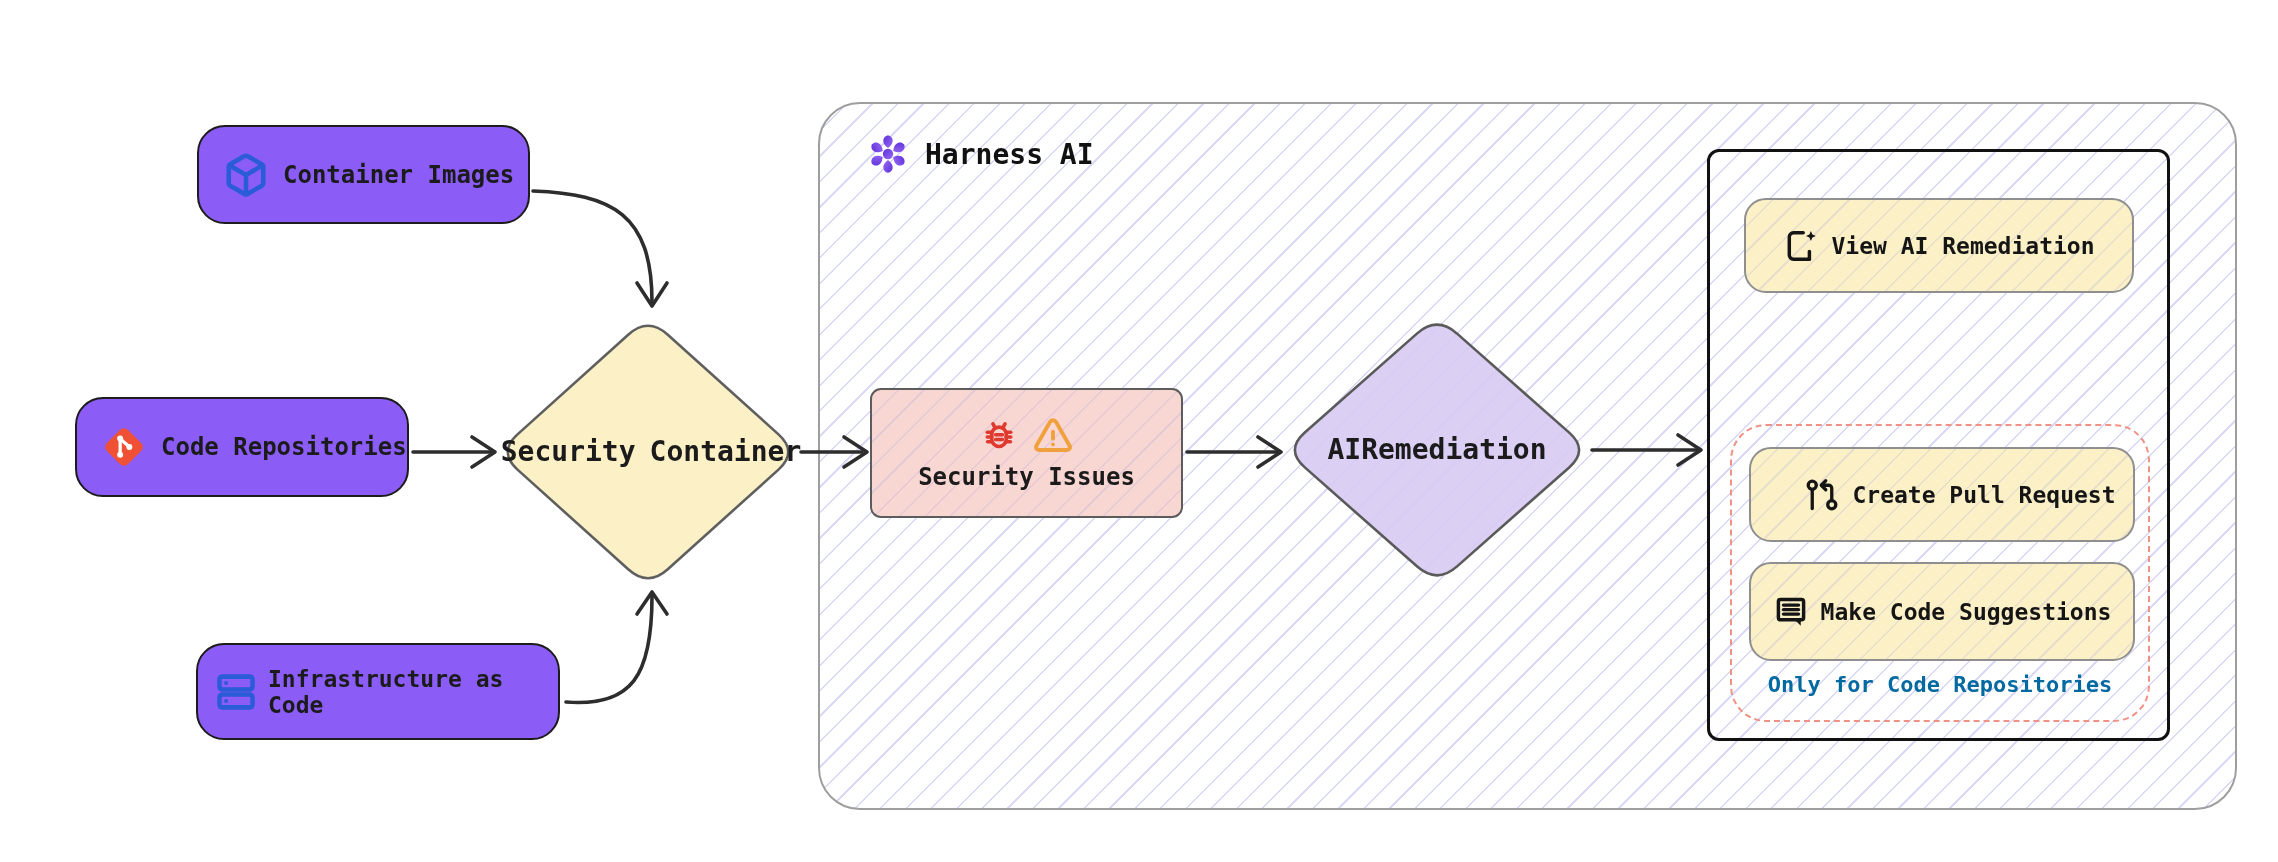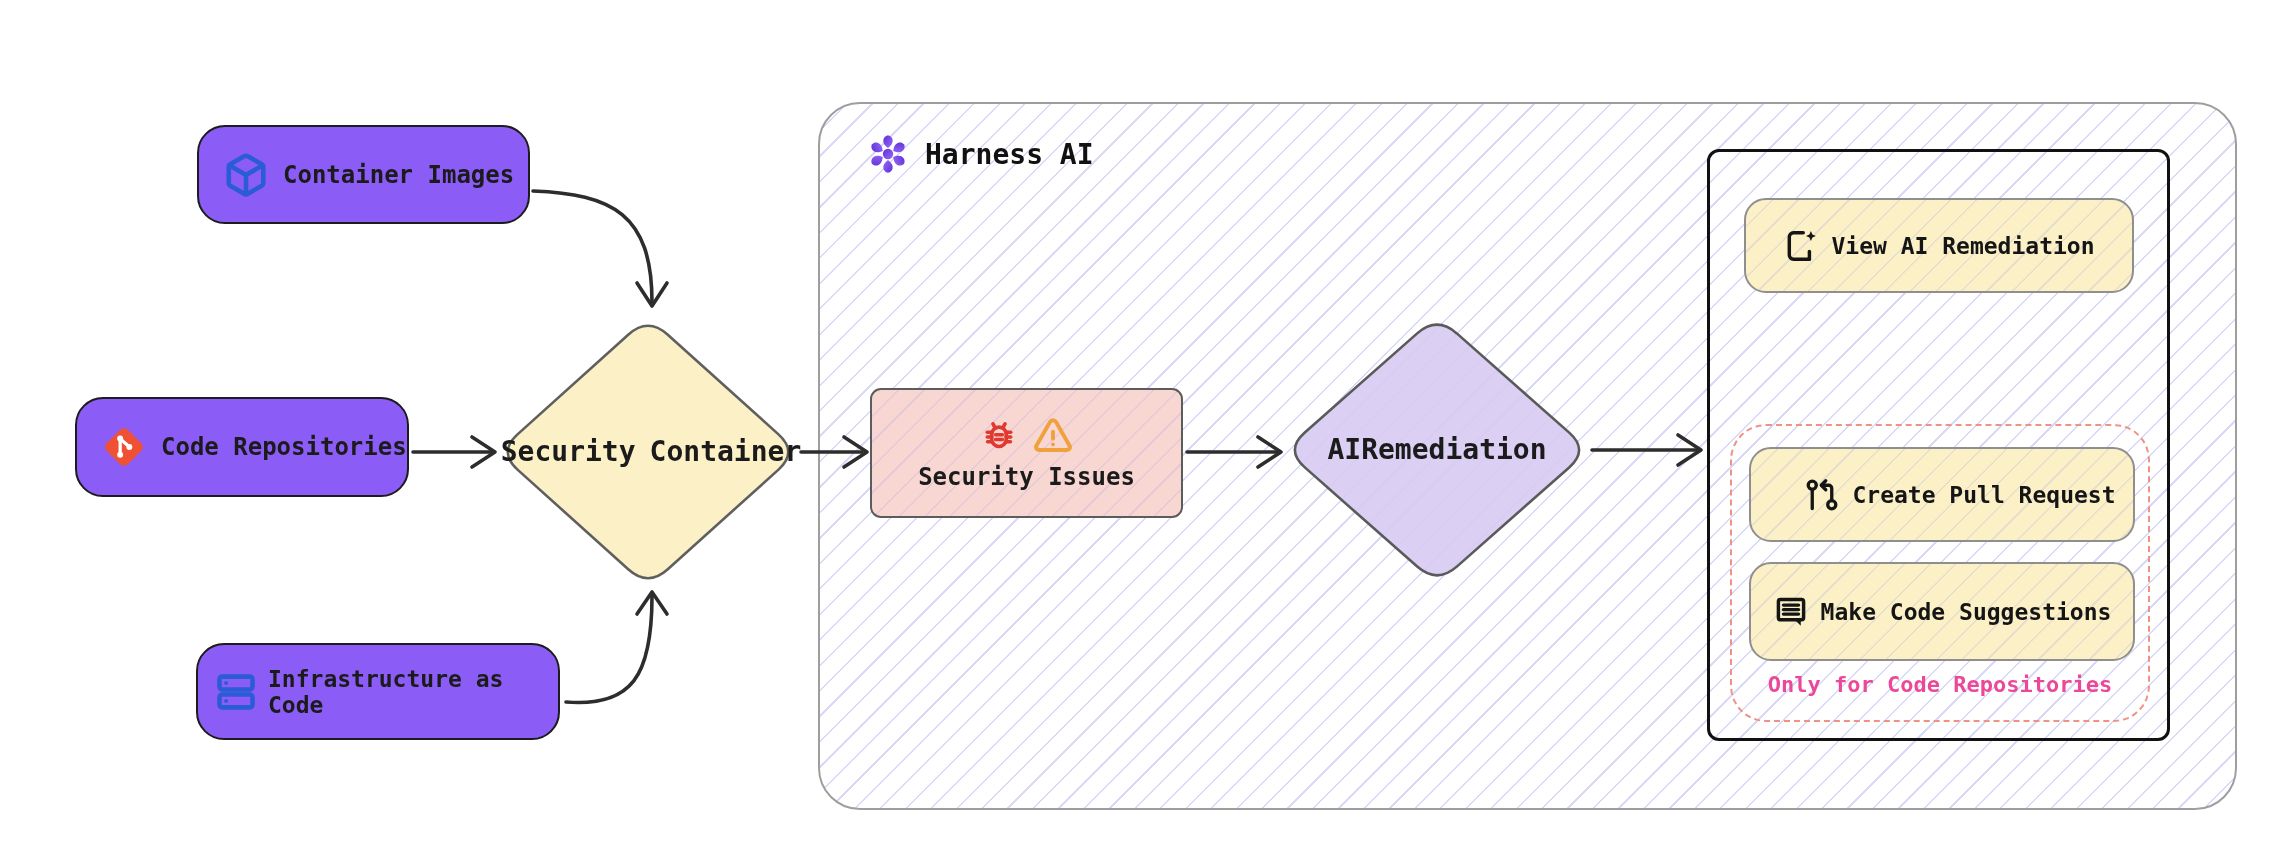--- a/index.html
+++ b/index.html
@@ -82,21 +82,21 @@
   .b-edit { top: 160px; }
   .dashed-group {
     position: absolute; left: 20px; top: 272px; width: 420px; height: 298px;
     border: 2.5px dashed #ef9184; border-radius: 36px;
   }
   .dashed-group .action-btn { left: 17px; width: 386px; }
   .b-pr   { top: 21px; padding-left: 36px; }
   .b-sugg { top: 136px; height: 99px; text-align: center; }
   .restriction-note {
     position: absolute; left: 0; top: 246px; width: 100%;
-    text-align: center; font-size: 22px; font-weight: bold; color: #ec4899;
+    text-align: center; font-size: 22px; font-weight: bold; color: #0369a1;
   }
 </style>
 </head>
 <body>
 
 <div class="canvas">
 
   <div class="harness-box">
     <div class="harness-title">
       <svg viewBox="0 0 24 24">

